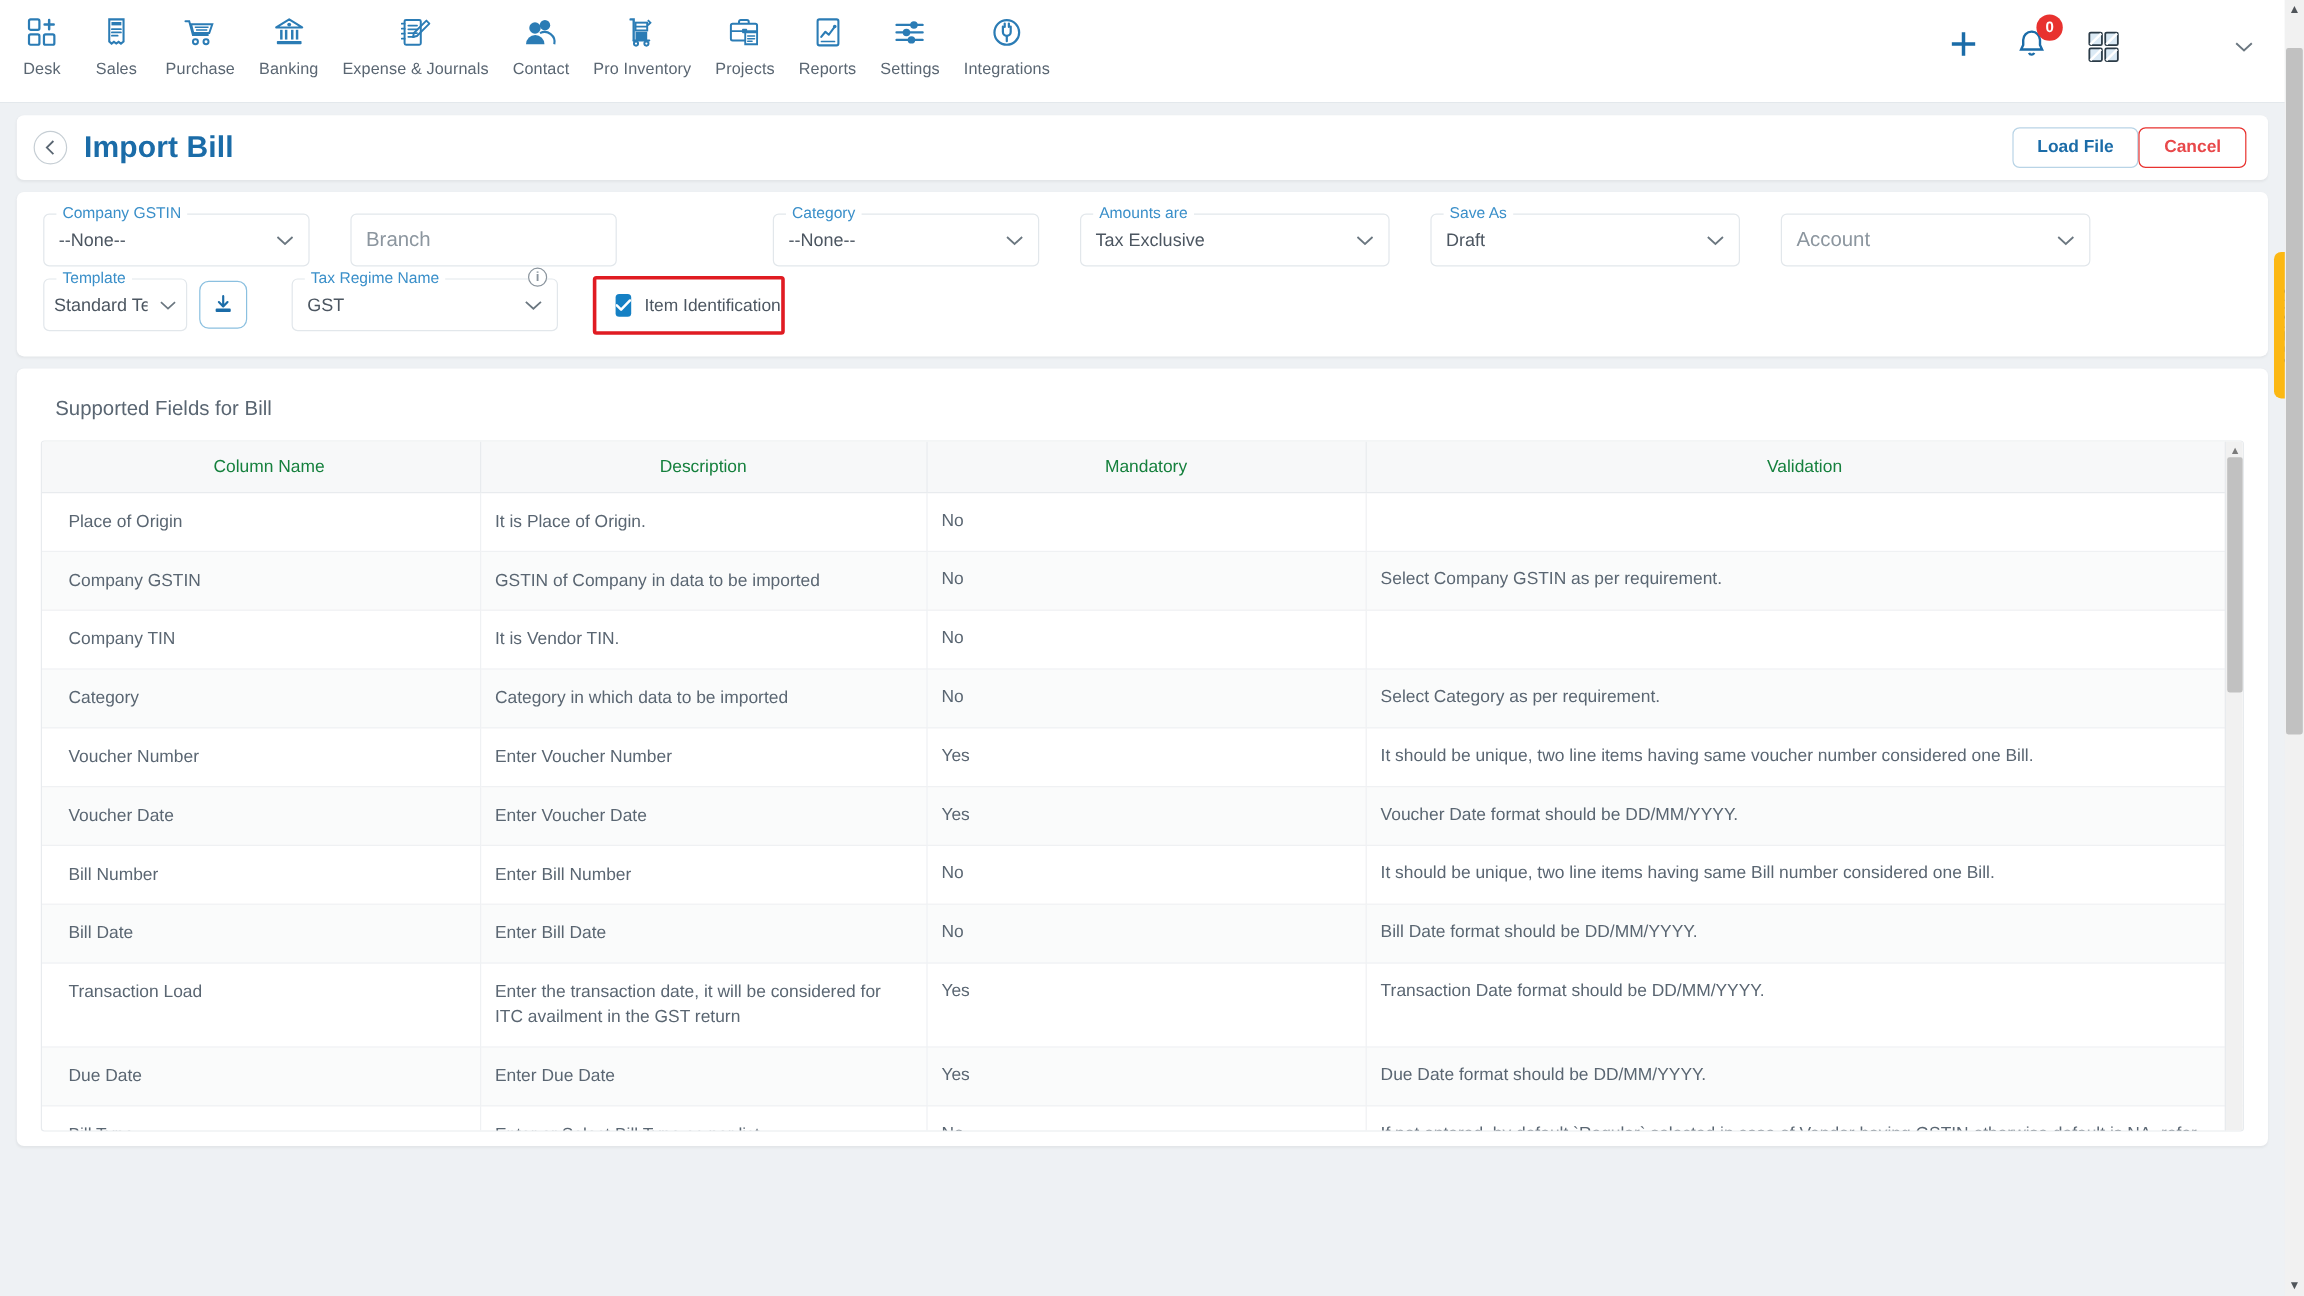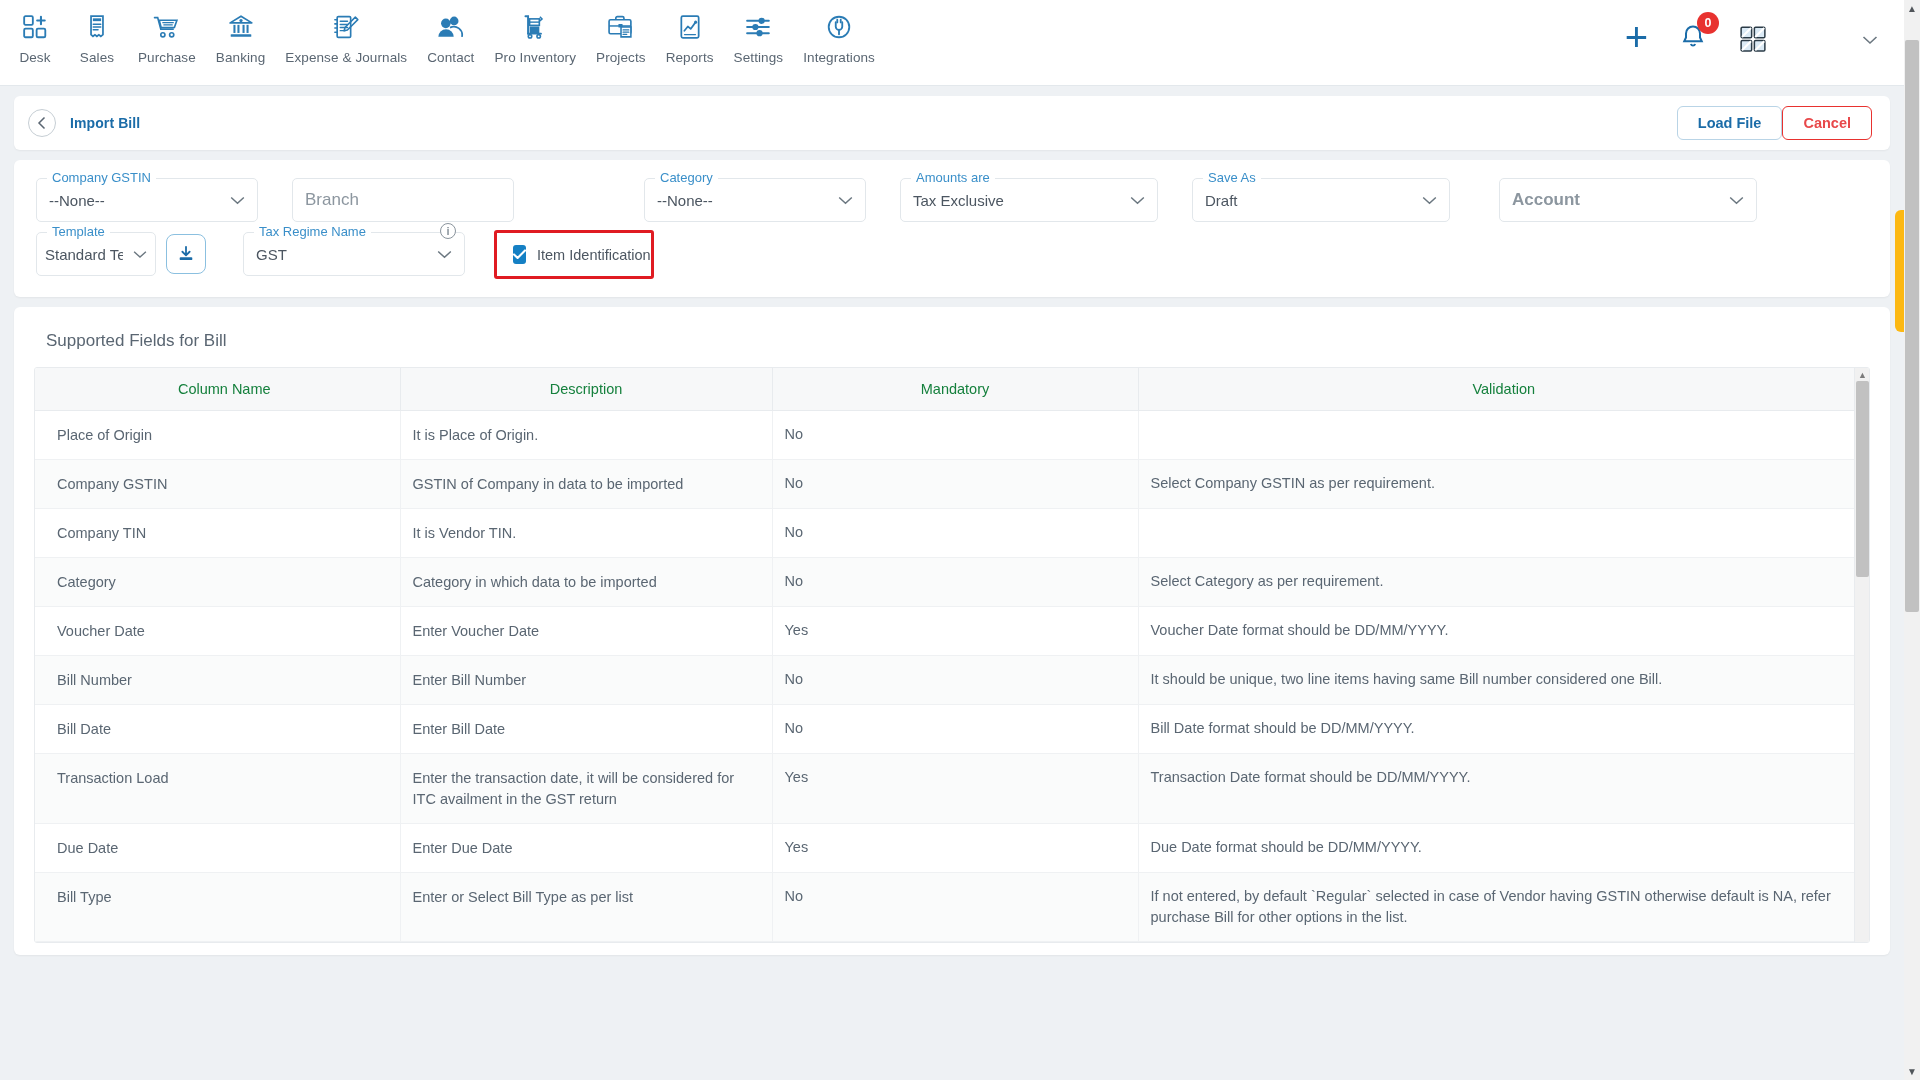--- a/index.html
+++ b/index.html
@@ -106,21 +106,21 @@
     border: 1px solid #c6ced4;
     border-radius: 50%;
     display: flex; align-items: center; justify-content: center;
     color: #5a6672;
     font-size: 13px;
     cursor: pointer;
     margin-right: 14px;
   }
   .page-title {
     color: #1b6ca8;
-    font-size: 14px;
+    font-size: 25px;
     font-weight: 700;
     letter-spacing: .1px;
   }
   .header-actions {
     margin-left: auto;
     display: flex;
   }
   .btn {
     border-radius: 6px;
     padding: 8px 20px;
@@ -182,21 +182,21 @@
     font-size: 13px;
     padding-left: 10px;
   }
 
   
   .f-gstin   { width: 222px; }
   .f-branch  { width: 222px; margin-left: 34px; }
   .f-category{ width: 222px; margin-left: 130px; }
   .f-amounts { width: 258px; margin-left: 34px; }
   .f-saveas  { width: 258px; margin-left: 34px; }
-  .f-account { width: 258px; margin-left: 49px; font-weight: bold; }
+  .f-account { width: 258px; margin-left: 34px; }
 
   
   .f-template { width: 120px; padding: 0 8px; }
   .dl-btn {
     width: 40px; height: 40px;
     margin-left: 10px; margin-top: 2px;
     border: 1px solid #8bc0e0;
     border-radius: 8px;
     display:flex; align-items:center; justify-content:center;
     color: #1b6ca8;
@@ -668,20 +668,26 @@
               <td class="c3">No</td>
               <td class="c4"></td>
             </tr>
             <tr>
               <td class="c1">Category</td>
               <td class="c2">Category in which data to be imported</td>
               <td class="c3">No</td>
               <td class="c4">Select Category as per requirement.</td>
             </tr>
             <tr>
+              <td class="c1">Voucher Number</td>
+              <td class="c2">Enter Voucher Number</td>
+              <td class="c3">Yes</td>
+              <td class="c4">It should be unique, two line items having same voucher number considered one Bill.</td>
+            </tr>
+            <tr>
               <td class="c1">Voucher Date</td>
               <td class="c2">Enter Voucher Date</td>
               <td class="c3">Yes</td>
               <td class="c4">Voucher Date format should be DD/MM/YYYY.</td>
             </tr>
             <tr>
               <td class="c1">Bill Number</td>
               <td class="c2">Enter Bill Number</td>
               <td class="c3">No</td>
               <td class="c4">It should be unique, two line items having same Bill number considered one Bill.</td>

